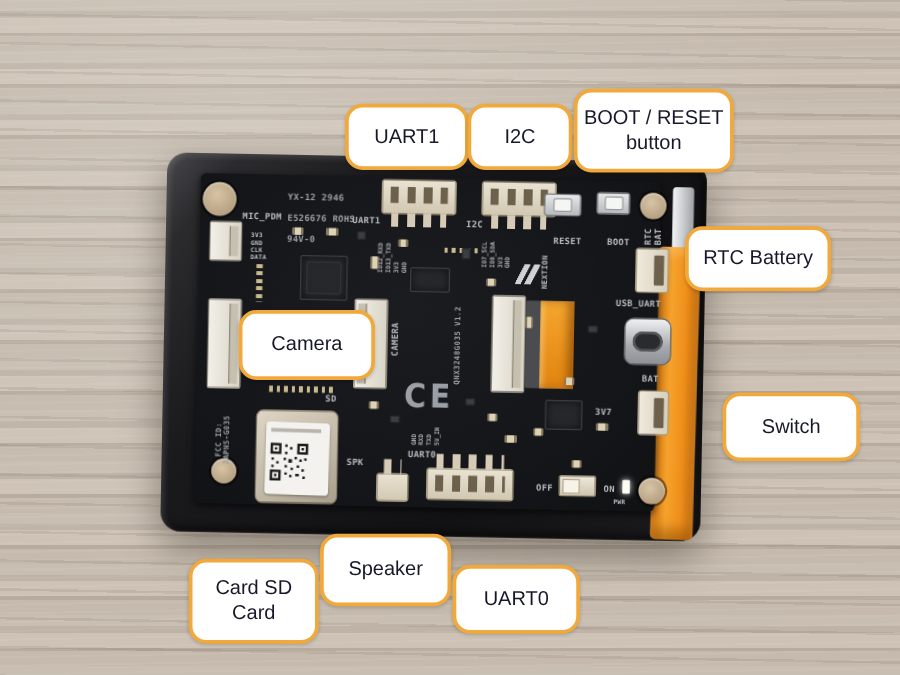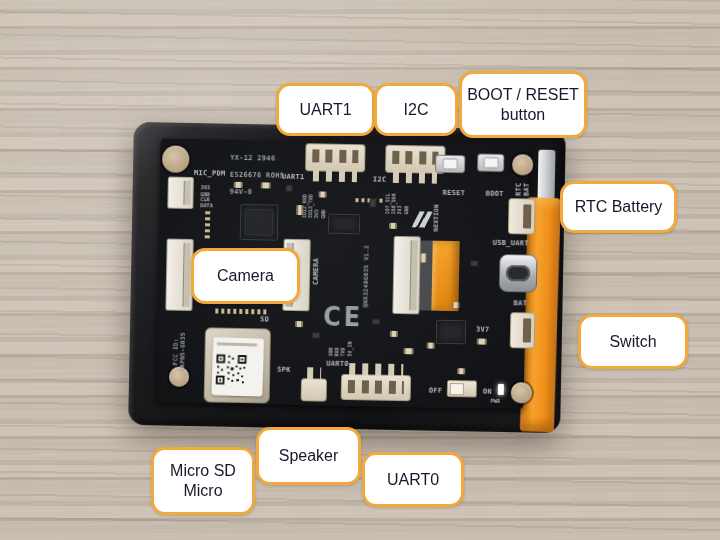--- a/index.html
+++ b/index.html
@@ -85,21 +85,21 @@
   .lbl{position:absolute;display:flex;align-items:center;justify-content:center;text-align:center;
     background:#ffffff;border:3px solid #F2A93C;border-radius:14px;
     color:#18182B;font-size:16px;font-weight:500;line-height:1.22;
     box-shadow:0 1px 3px rgba(0,0,0,.18);z-index:5;padding:2px 4px;}
   #lbl-microphone{left:38px;top:170px;width:104px;height:38px;}
   #lbl-gpio{left:34px;top:243px;width:98px;height:58px;}
   #lbl-camera{left:191px;top:248px;width:95px;height:46px;}
   #lbl-uart1{left:276px;top:83px;width:85px;height:43px;}
   #lbl-i2c{left:374px;top:83px;width:70px;height:43px;}
   #lbl-bootreset{left:459px;top:71px;width:114px;height:57px;}
-  #lbl-rtc{left:560px;top:181px;width:103px;height:42px;}
+  #lbl-rtc{left:548px;top:181px;width:103px;height:42px;}
   #lbl-usbc{left:580px;top:247px;width:88px;height:43px;}
   #lbl-battery{left:578px;top:314px;width:96px;height:45px;}
   #lbl-sd{left:151px;top:447px;width:90px;height:58px;}
   #lbl-speaker{left:256px;top:427px;width:91px;height:48px;}
   #lbl-uart0{left:362px;top:452px;width:88px;height:45px;}
   #lbl-onoff{left:467px;top:426px;width:102px;height:59px;}
 </style>
 </head>
 <body>
 
@@ -273,16 +273,16 @@
       <div class="pv" style="left:247px;top:205px;width:10px;height:6px;"></div>
     </div>
   </div>
 
   <div class="lbl" id="lbl-camera">Camera</div>
   <div class="lbl" id="lbl-uart1">UART1</div>
   <div class="lbl" id="lbl-i2c">I2C</div>
   <div class="lbl" id="lbl-bootreset">BOOT / RESET button</div>
   <div class="lbl" id="lbl-rtc">RTC Battery</div>
   <div class="lbl" id="lbl-battery">Switch</div>
-  <div class="lbl" id="lbl-sd">Micro SD Micro</div>
+  <div class="lbl" id="lbl-sd">Card SD Card</div>
   <div class="lbl" id="lbl-speaker">Speaker</div>
   <div class="lbl" id="lbl-uart0">UART0</div>
 </div>
 
 </body></html>

